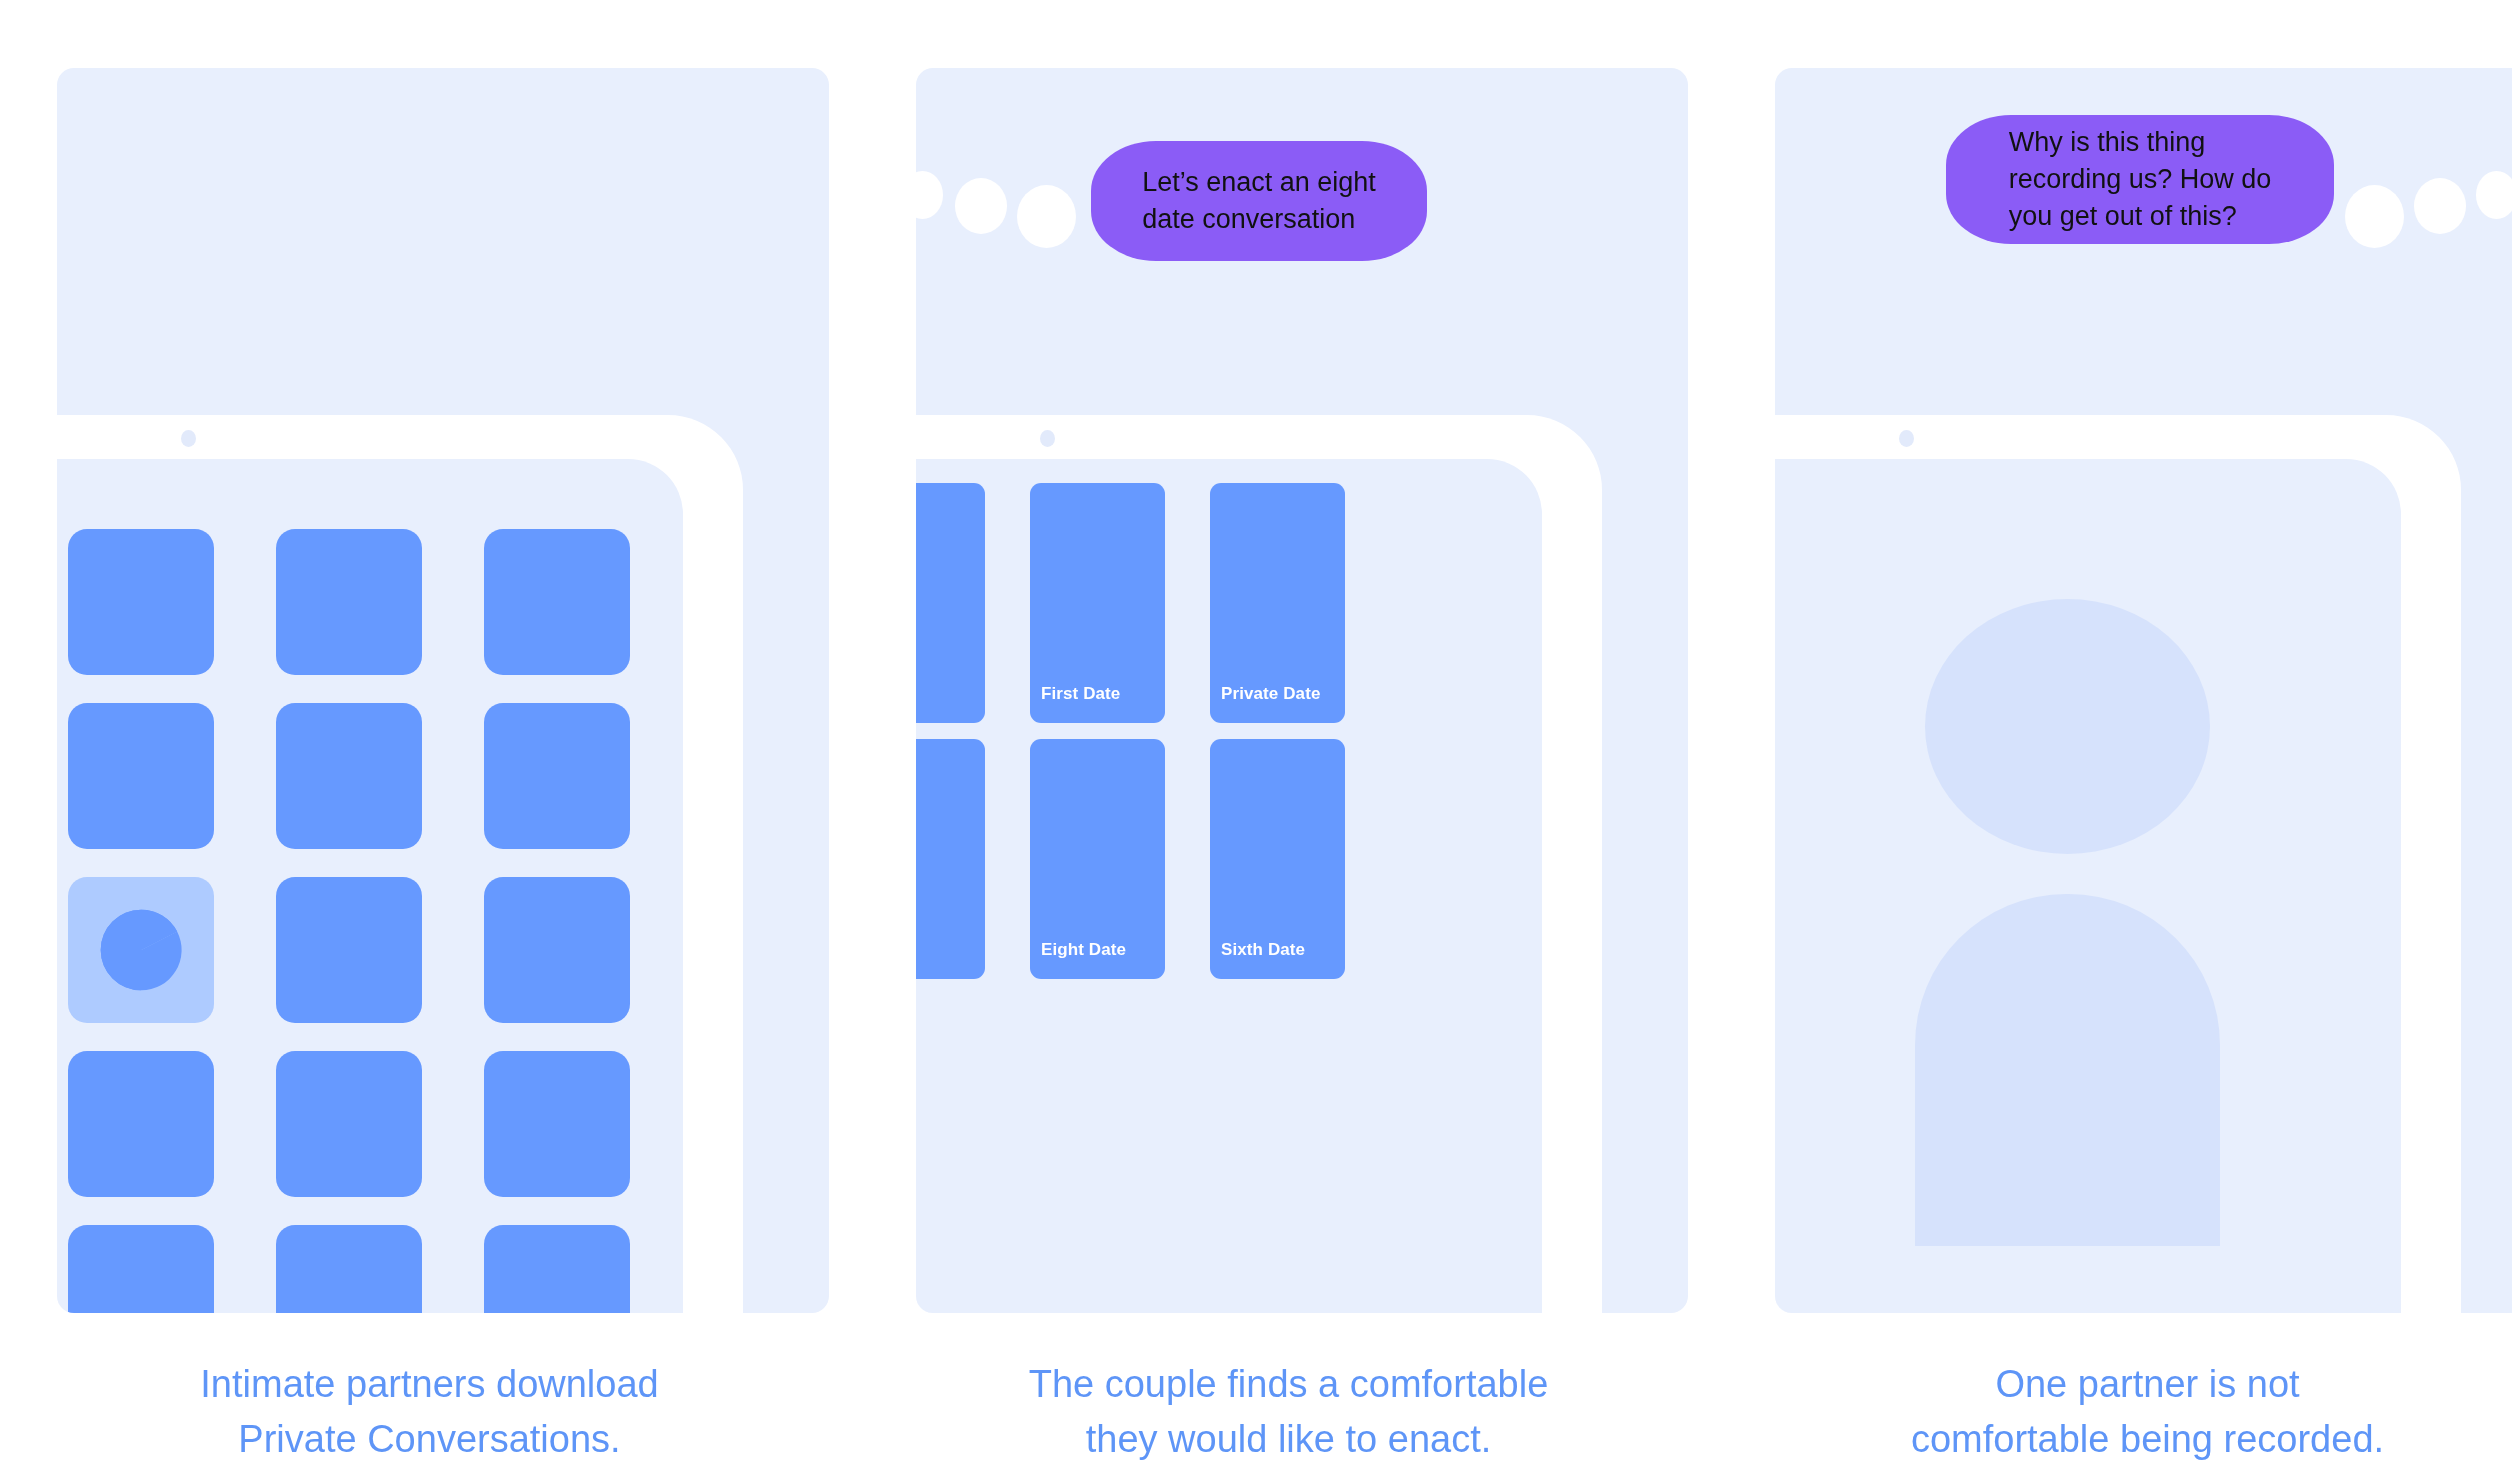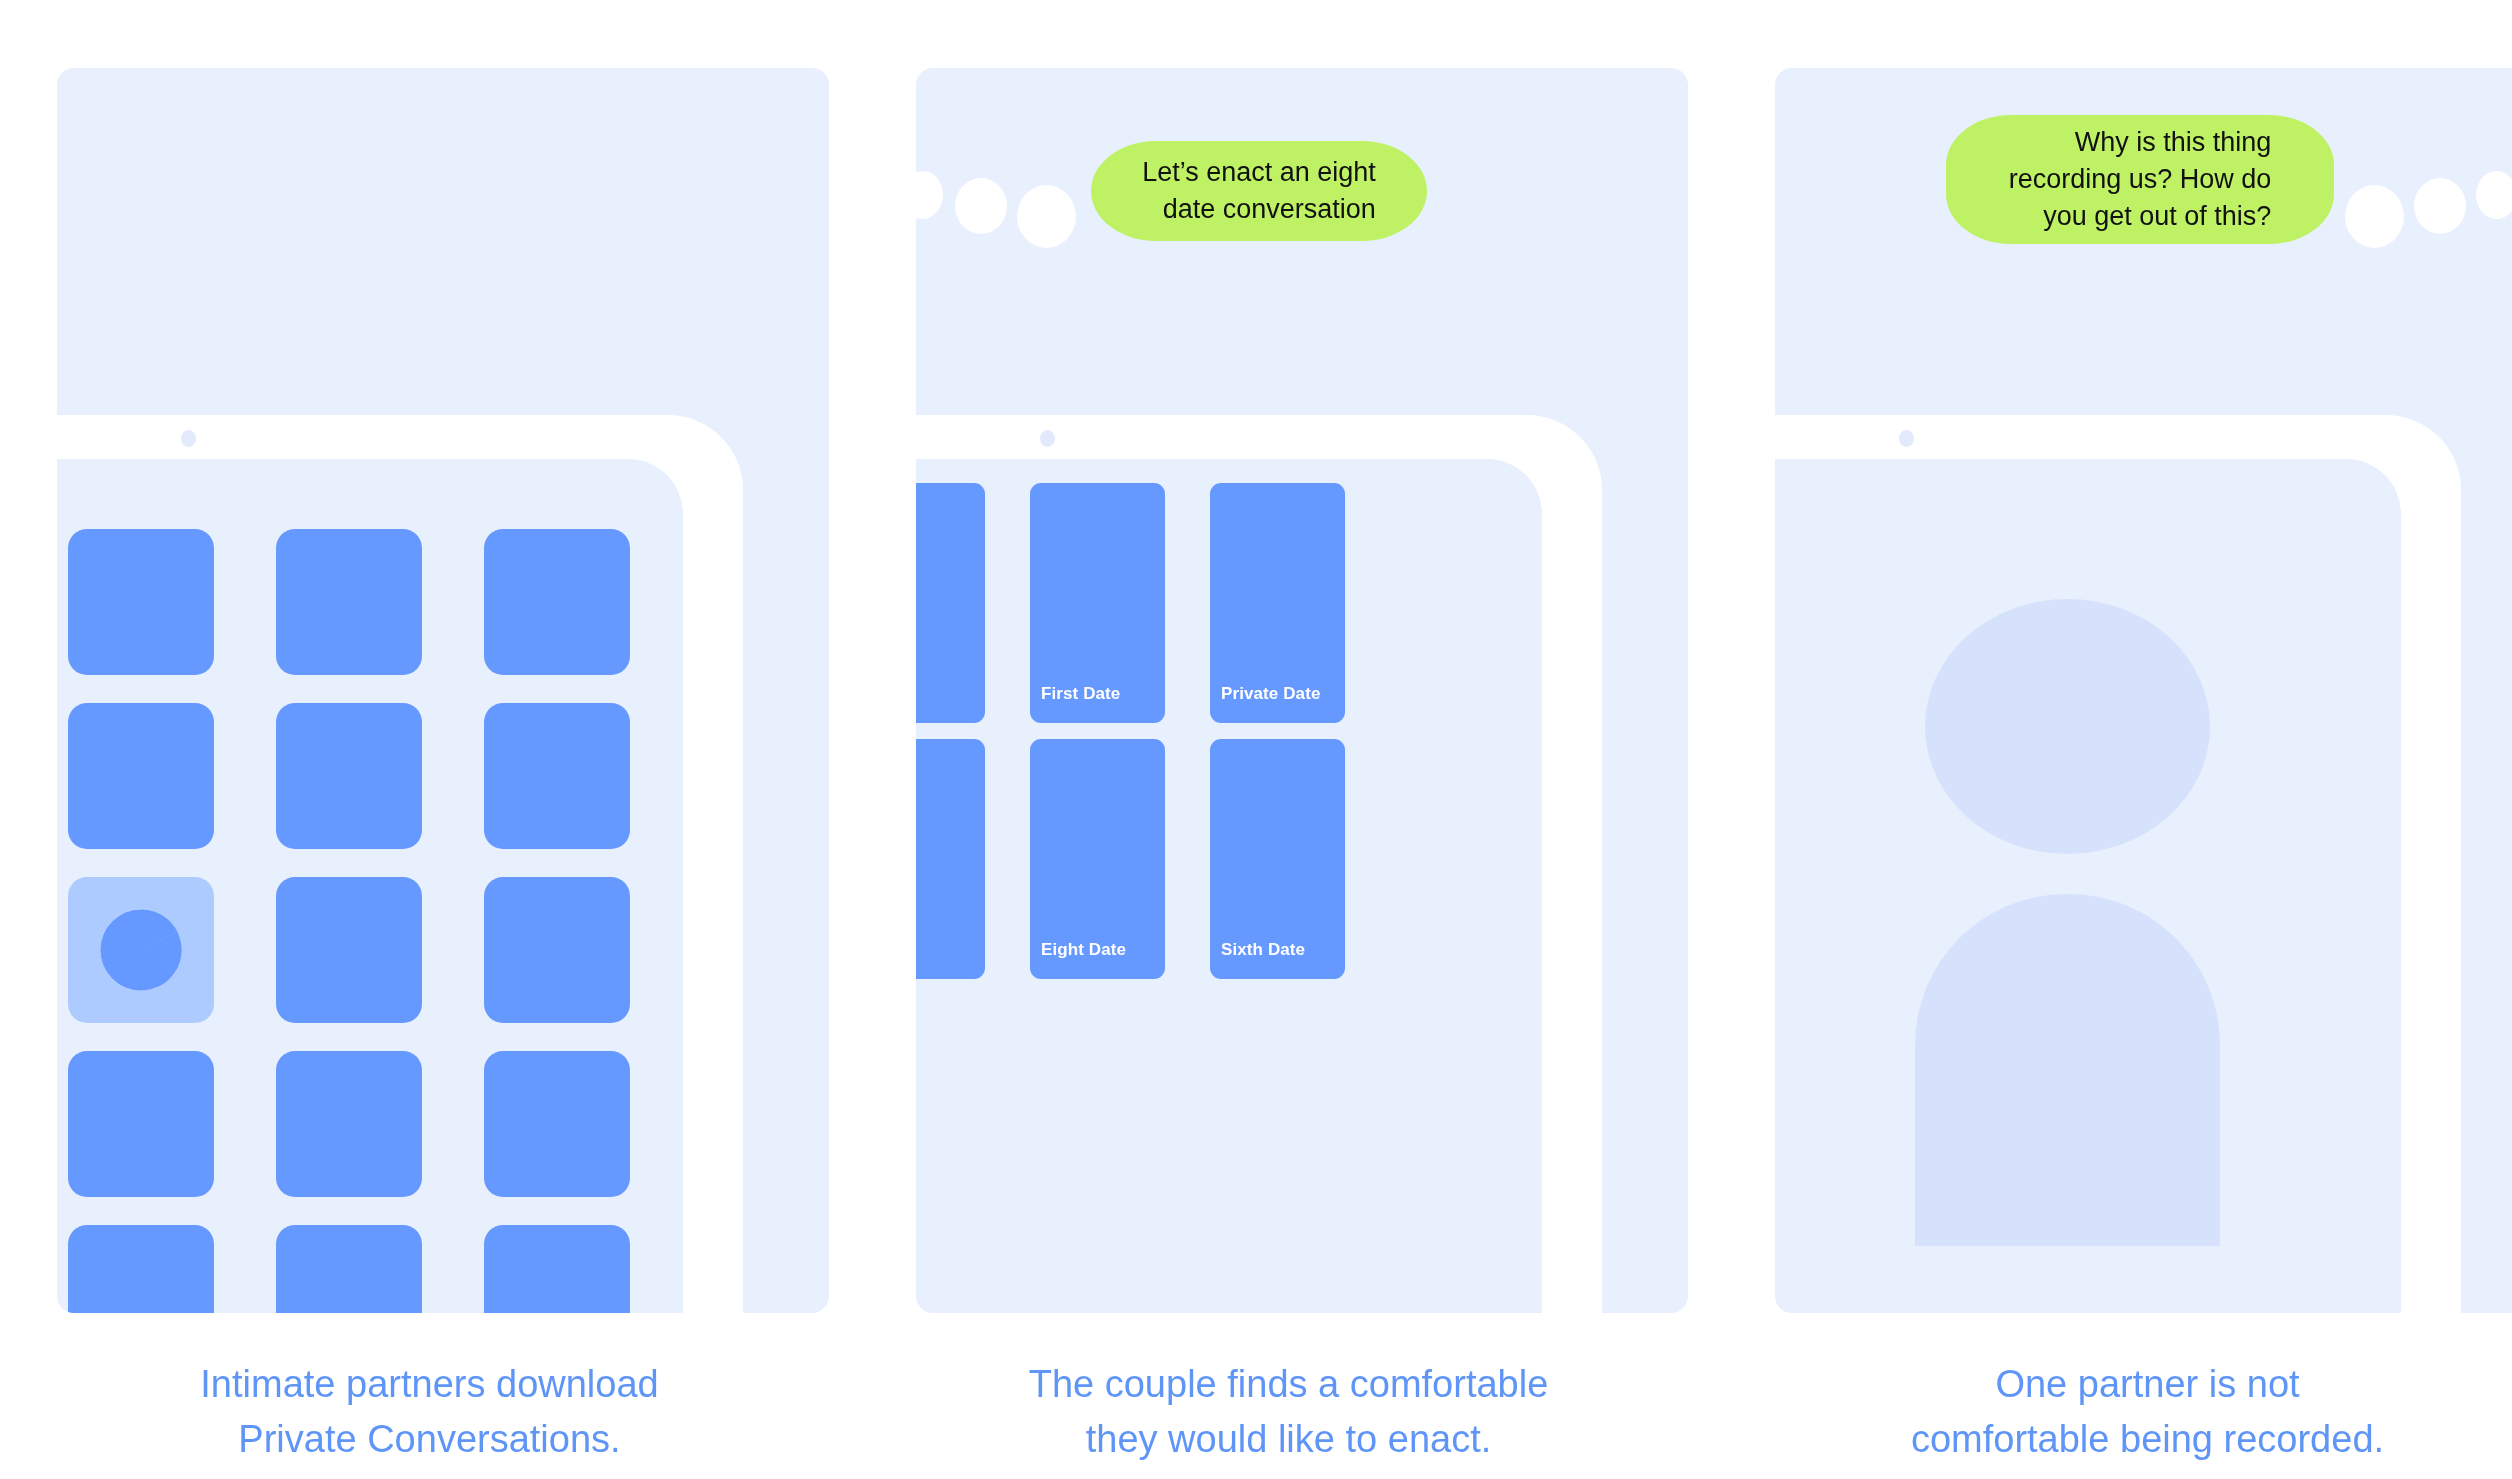--- a/index.html
+++ b/index.html
@@ -158,26 +158,26 @@
     width: 305px;
     height: 352px;
     background: #D6E2FC;
     border-top-left-radius: 151px;
     border-top-right-radius: 151px;
   }
 
   
   .bubble {
     position: absolute;
-    background: #bef264;
+    background: #8b5cf6;
     border-radius: 65px / 50px;
     display: flex;
     align-items: center;
     justify-content: center;
-    text-align: right;
+    text-align: left;
     color: #111111;
     font-family: "Liberation Sans", sans-serif;
     z-index: 5;
   }
   .bubble .bubble-text {
     font-size: 27px;
     line-height: 1.38;
     padding: 0 12px;
     white-space: pre-line;
   }
@@ -186,21 +186,21 @@
     background: #FFFFFF;
     border-radius: 50%;
     z-index: 5;
   }
 
   
   .bubble-2 {
     left: 1091px;
     top: 141px;
     width: 336px;
-    height: 100px;
+    height: 120px;
   }
   .b2-d1 { left: 902px; top: 171px; width: 41px;  height: 48px;  }
   .b2-d2 { left: 955px; top: 178px; width: 52px; height: 56px; }
   .b2-d3 { left: 1017px; top: 185px; width: 59px; height: 63px; }
 
   
   .bubble-3 {
     left: 1946px;
     top: 115px;
     width: 388px;

